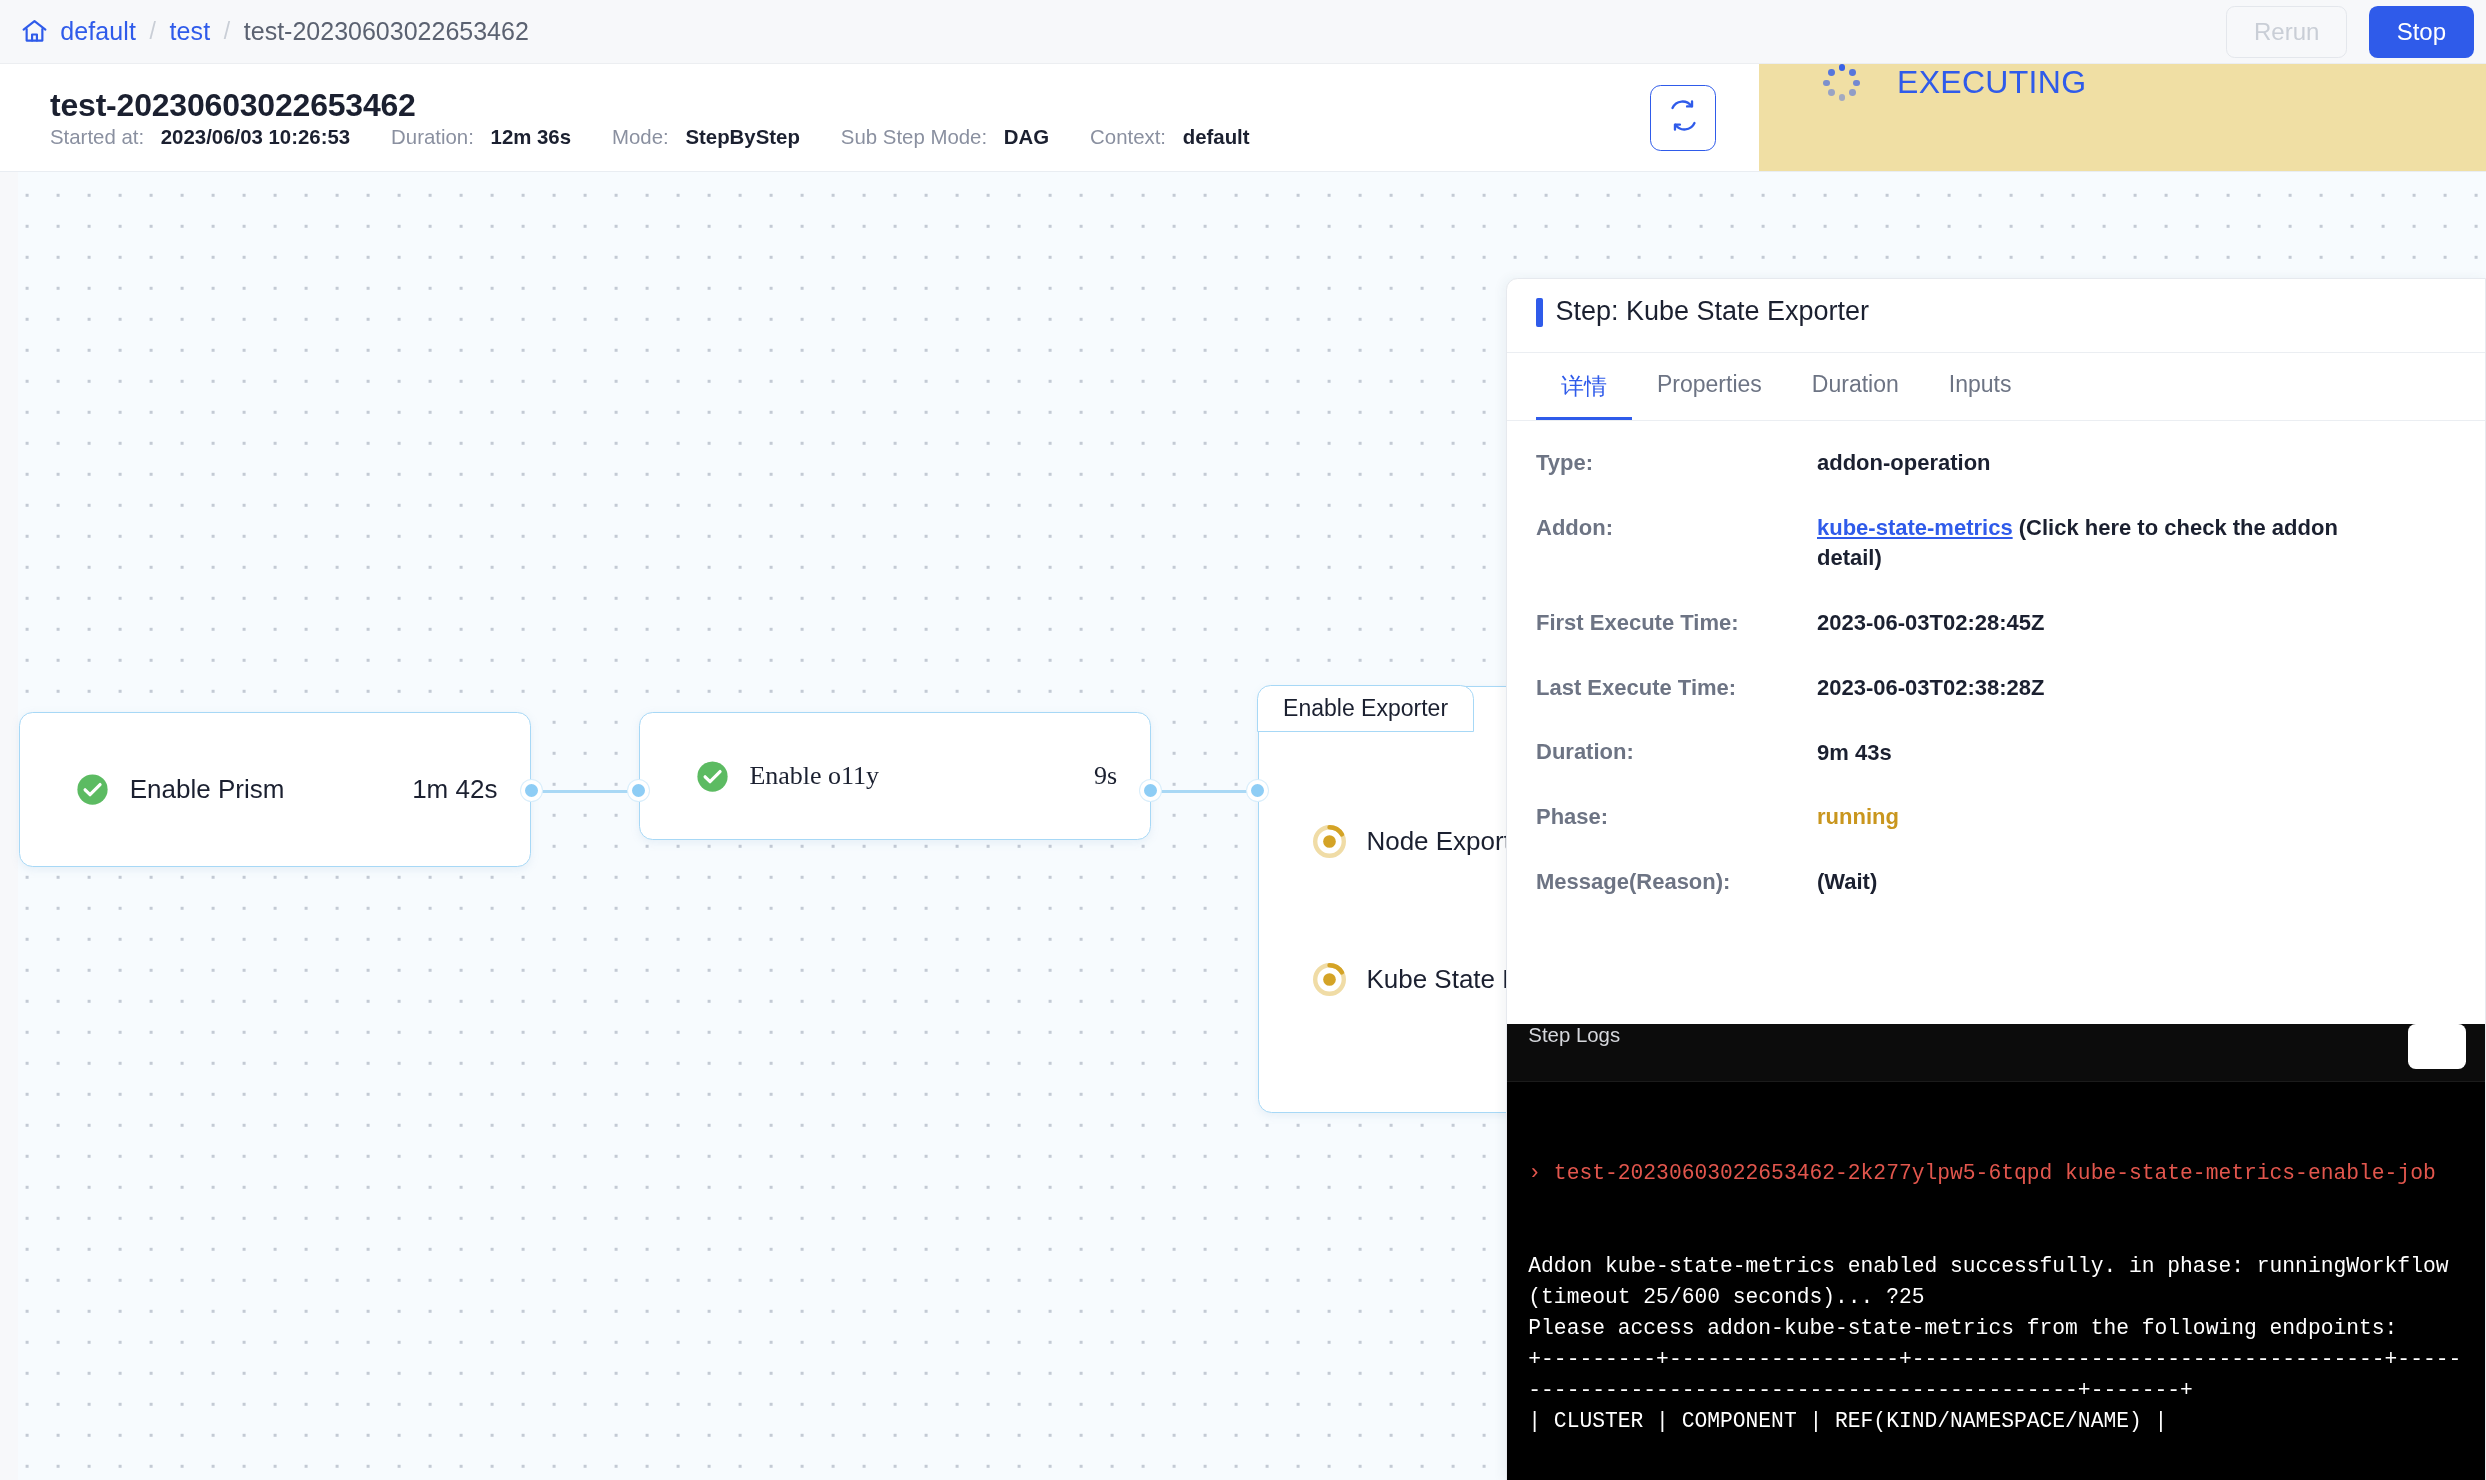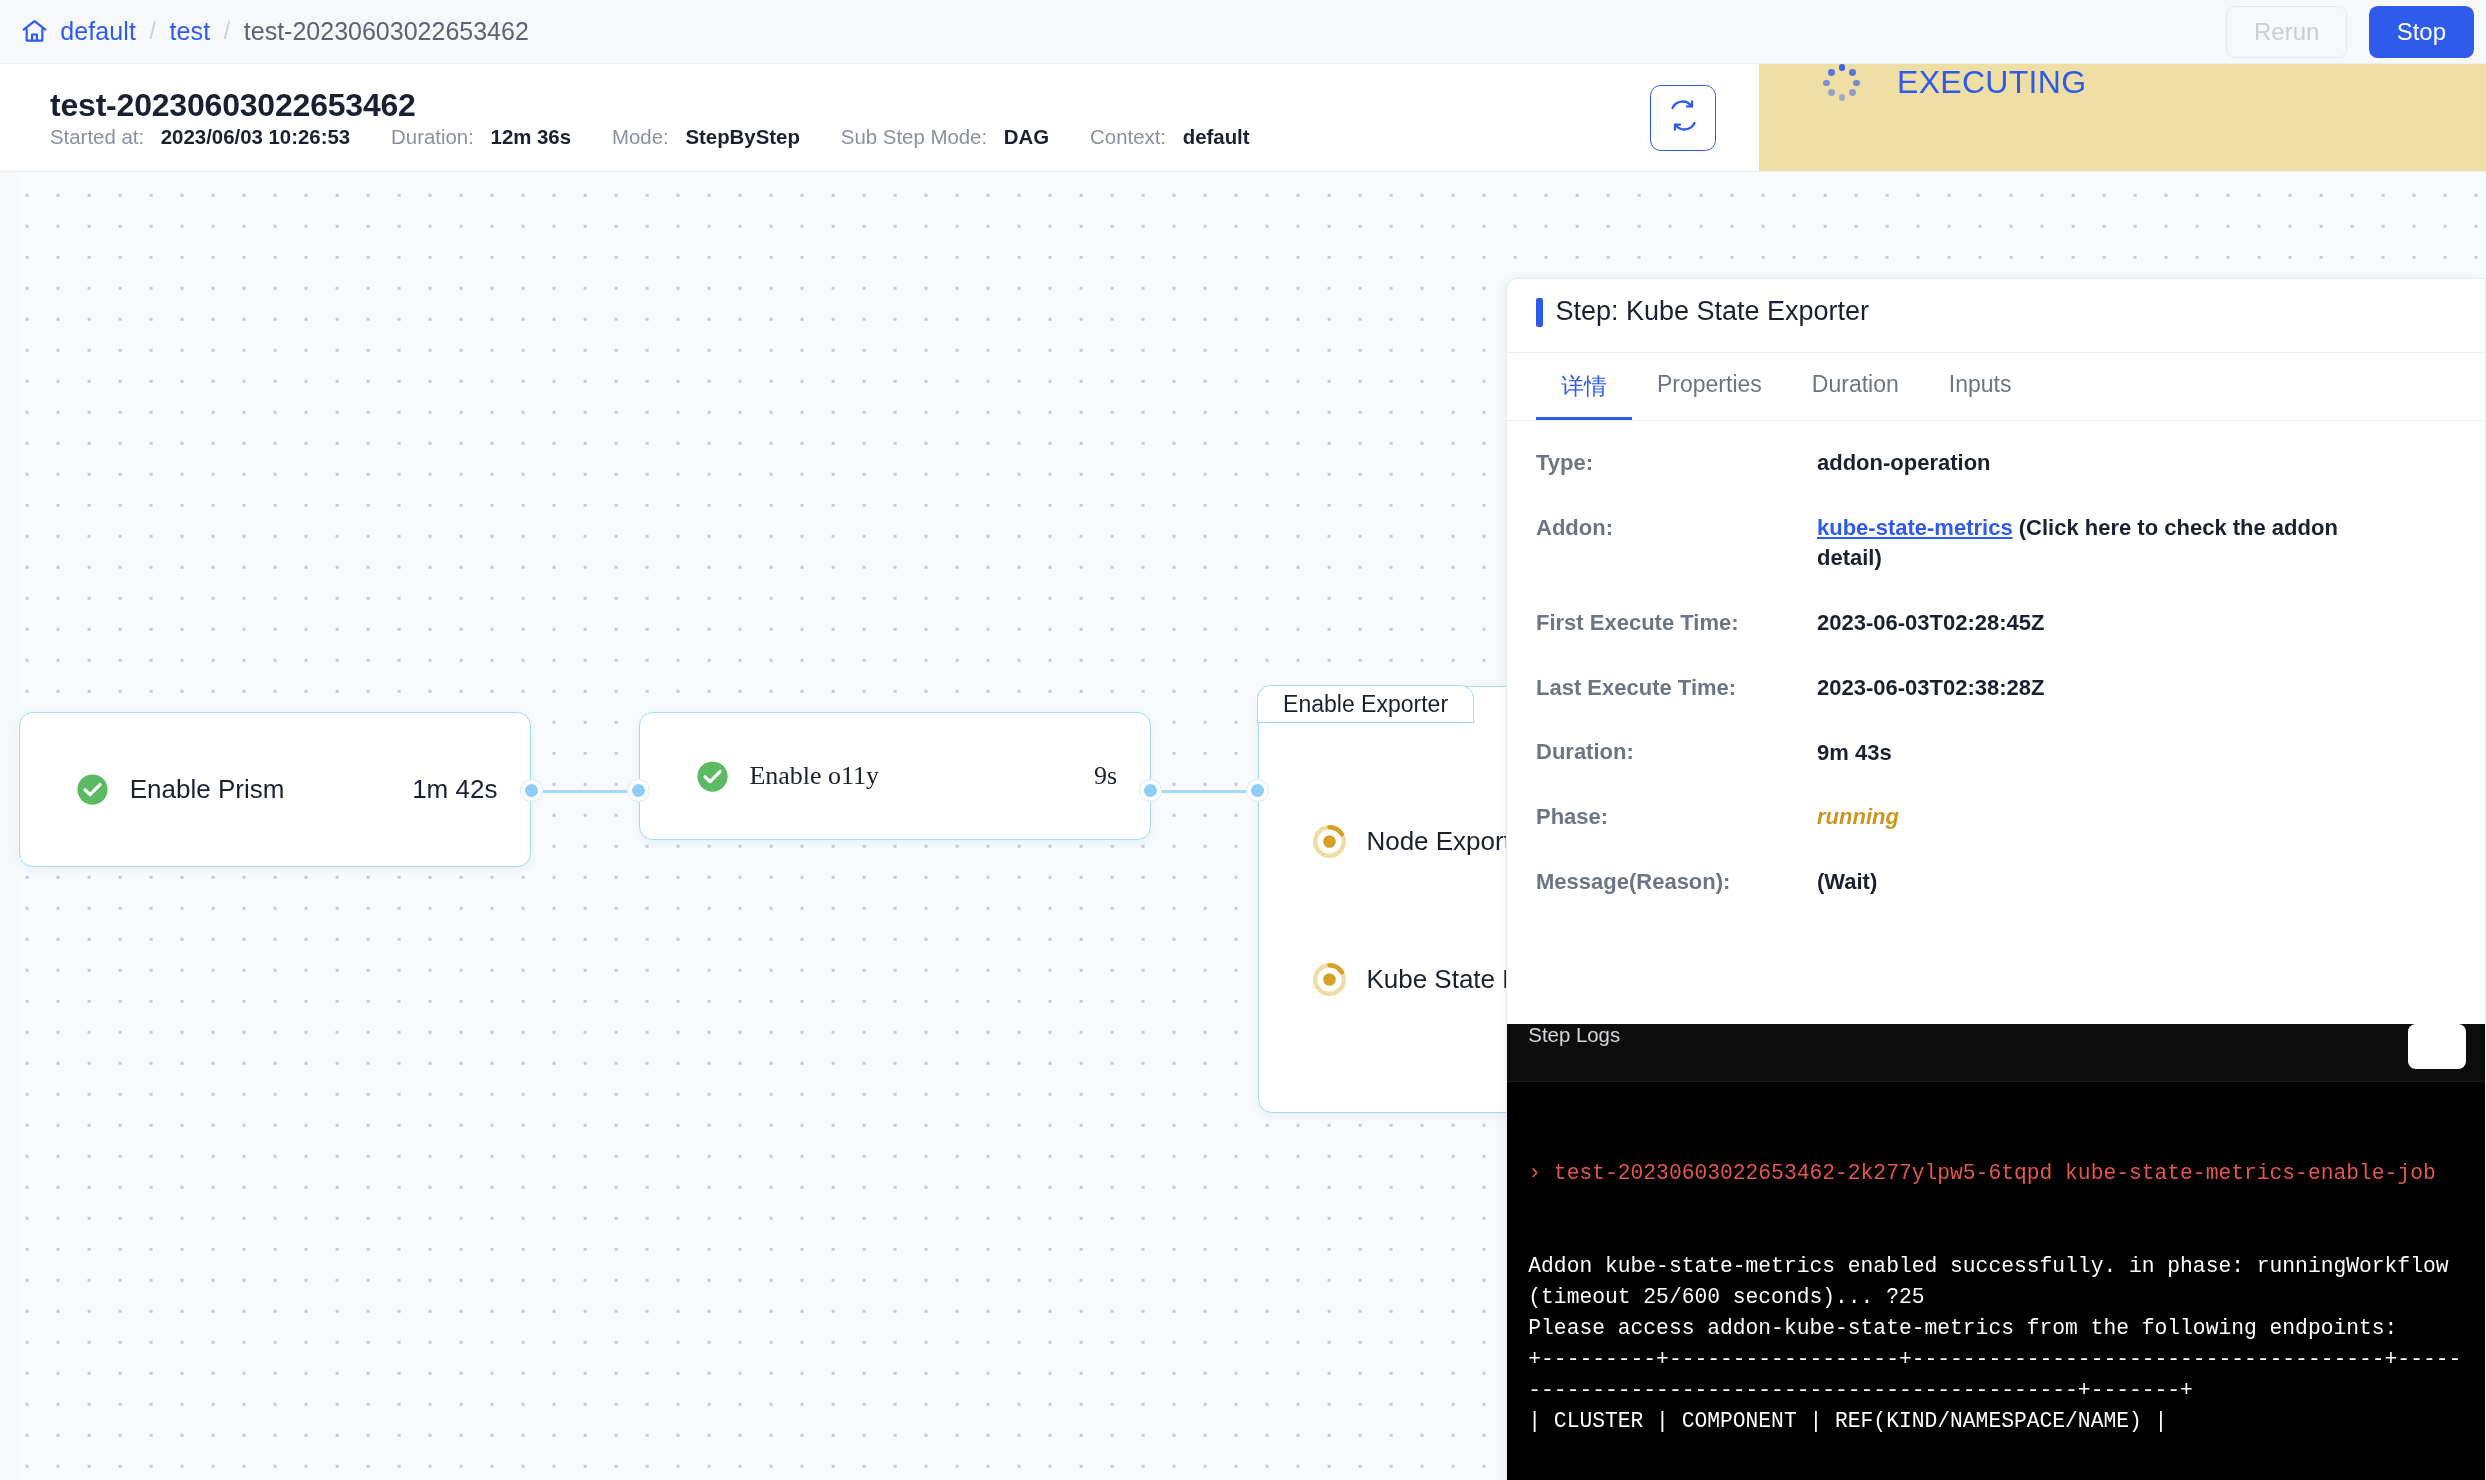--- a/index.html
+++ b/index.html
@@ -80,21 +80,21 @@
   .node-inner { display:flex; align-items:center; width:100%; padding: 0 33px 0 56px; }
   .ok-icon { width: 33px; height: 33px; flex: 0 0 33px; }
   .node-label { font-size: 26px; color: #1b2030; margin-left: 20.4px; }
   .node-dur { margin-left: auto; font-size: 26px; color: #1b2030; }
 
   .group {
     position: absolute; background: #ffffff; border: 1.9px solid #a7d8f6;
     border-radius: 13.6px; box-shadow: 0 2.9px 8.7px rgba(120,160,200,.13);
   }
   .group-tab {
-    position: absolute; top: -1.9px; left: -1.9px; height: 38px; padding: 0 25px;
+    position: absolute; top: -1.9px; left: -1.9px; height: 47px; padding: 0 25px;
     background: #fff; border: 1.9px solid #a7d8f6; border-bottom-color: #a7d8f6;
     border-radius: 13.6px 13.6px 0 0; display: flex; align-items: center;
   }
   .group-tab span { font-size: 23px; color: #1b2030; font-weight: 500; }
   .substep { position: absolute; display: flex; align-items: center; left: 54px; }
   .run-icon { width: 33px; height: 33px; flex: 0 0 33px; }
   .substep-label { font-size: 26px; color: #1b2030; margin-left: 20.4px; white-space: nowrap; }
 
   
   .detail {
@@ -108,21 +108,21 @@
   .detail-title { font-size: 27px; color: #1b2030; }
   .tabs { margin-top: 25px; border-top: 1px solid #ebeef2; display: flex; padding-left: 29px; gap: 0; }
   .tab { padding: 17.5px 25px 15.5px; font-size: 23px; color: #6d7484; cursor: pointer; border-bottom: 3.9px solid transparent; }
   .tab.active { color: #2f5bea; border-bottom-color: #2f5bea; }
 
   .kvlist { padding: 27px 29px 0 29px; }
   .kv { display: flex; align-items: flex-start; margin-bottom: 35px; }
   .kv-k { flex: 0 0 281px; font-size: 22px; font-weight: bold; color: #6d7484; padding-top: 1.9px; }
   .kv-v { font-size: 22px; font-weight: bold; color: #1b2030; line-height: 1.36; max-width: 582px; }
   .kv-v .link { color: #2f5bea; }
-  .kv-v.amber { color: #c9961e; font-style: italic; }
+  .kv-v.amber { color: #c9961e; }
 
   .logs {
     position: absolute; left: 0; bottom: 0; width: 980px; height: 456px; background: #000;
   }
   .logs-head {
     height: 58px; background: #0c0c0c; display: flex; align-items: flex-start;
     padding: 0 0 0 21.3px; border-bottom: 1px solid #1b1b1b;
   }
   .logs-title { color: #d5d7dc; font-size: 20.4px; }
   .copy-btn { margin-left: auto; margin-right: 21.3px; width: 58px; height: 45px; background: #fff; border-radius: 7.8px; border: none; cursor: pointer; }

